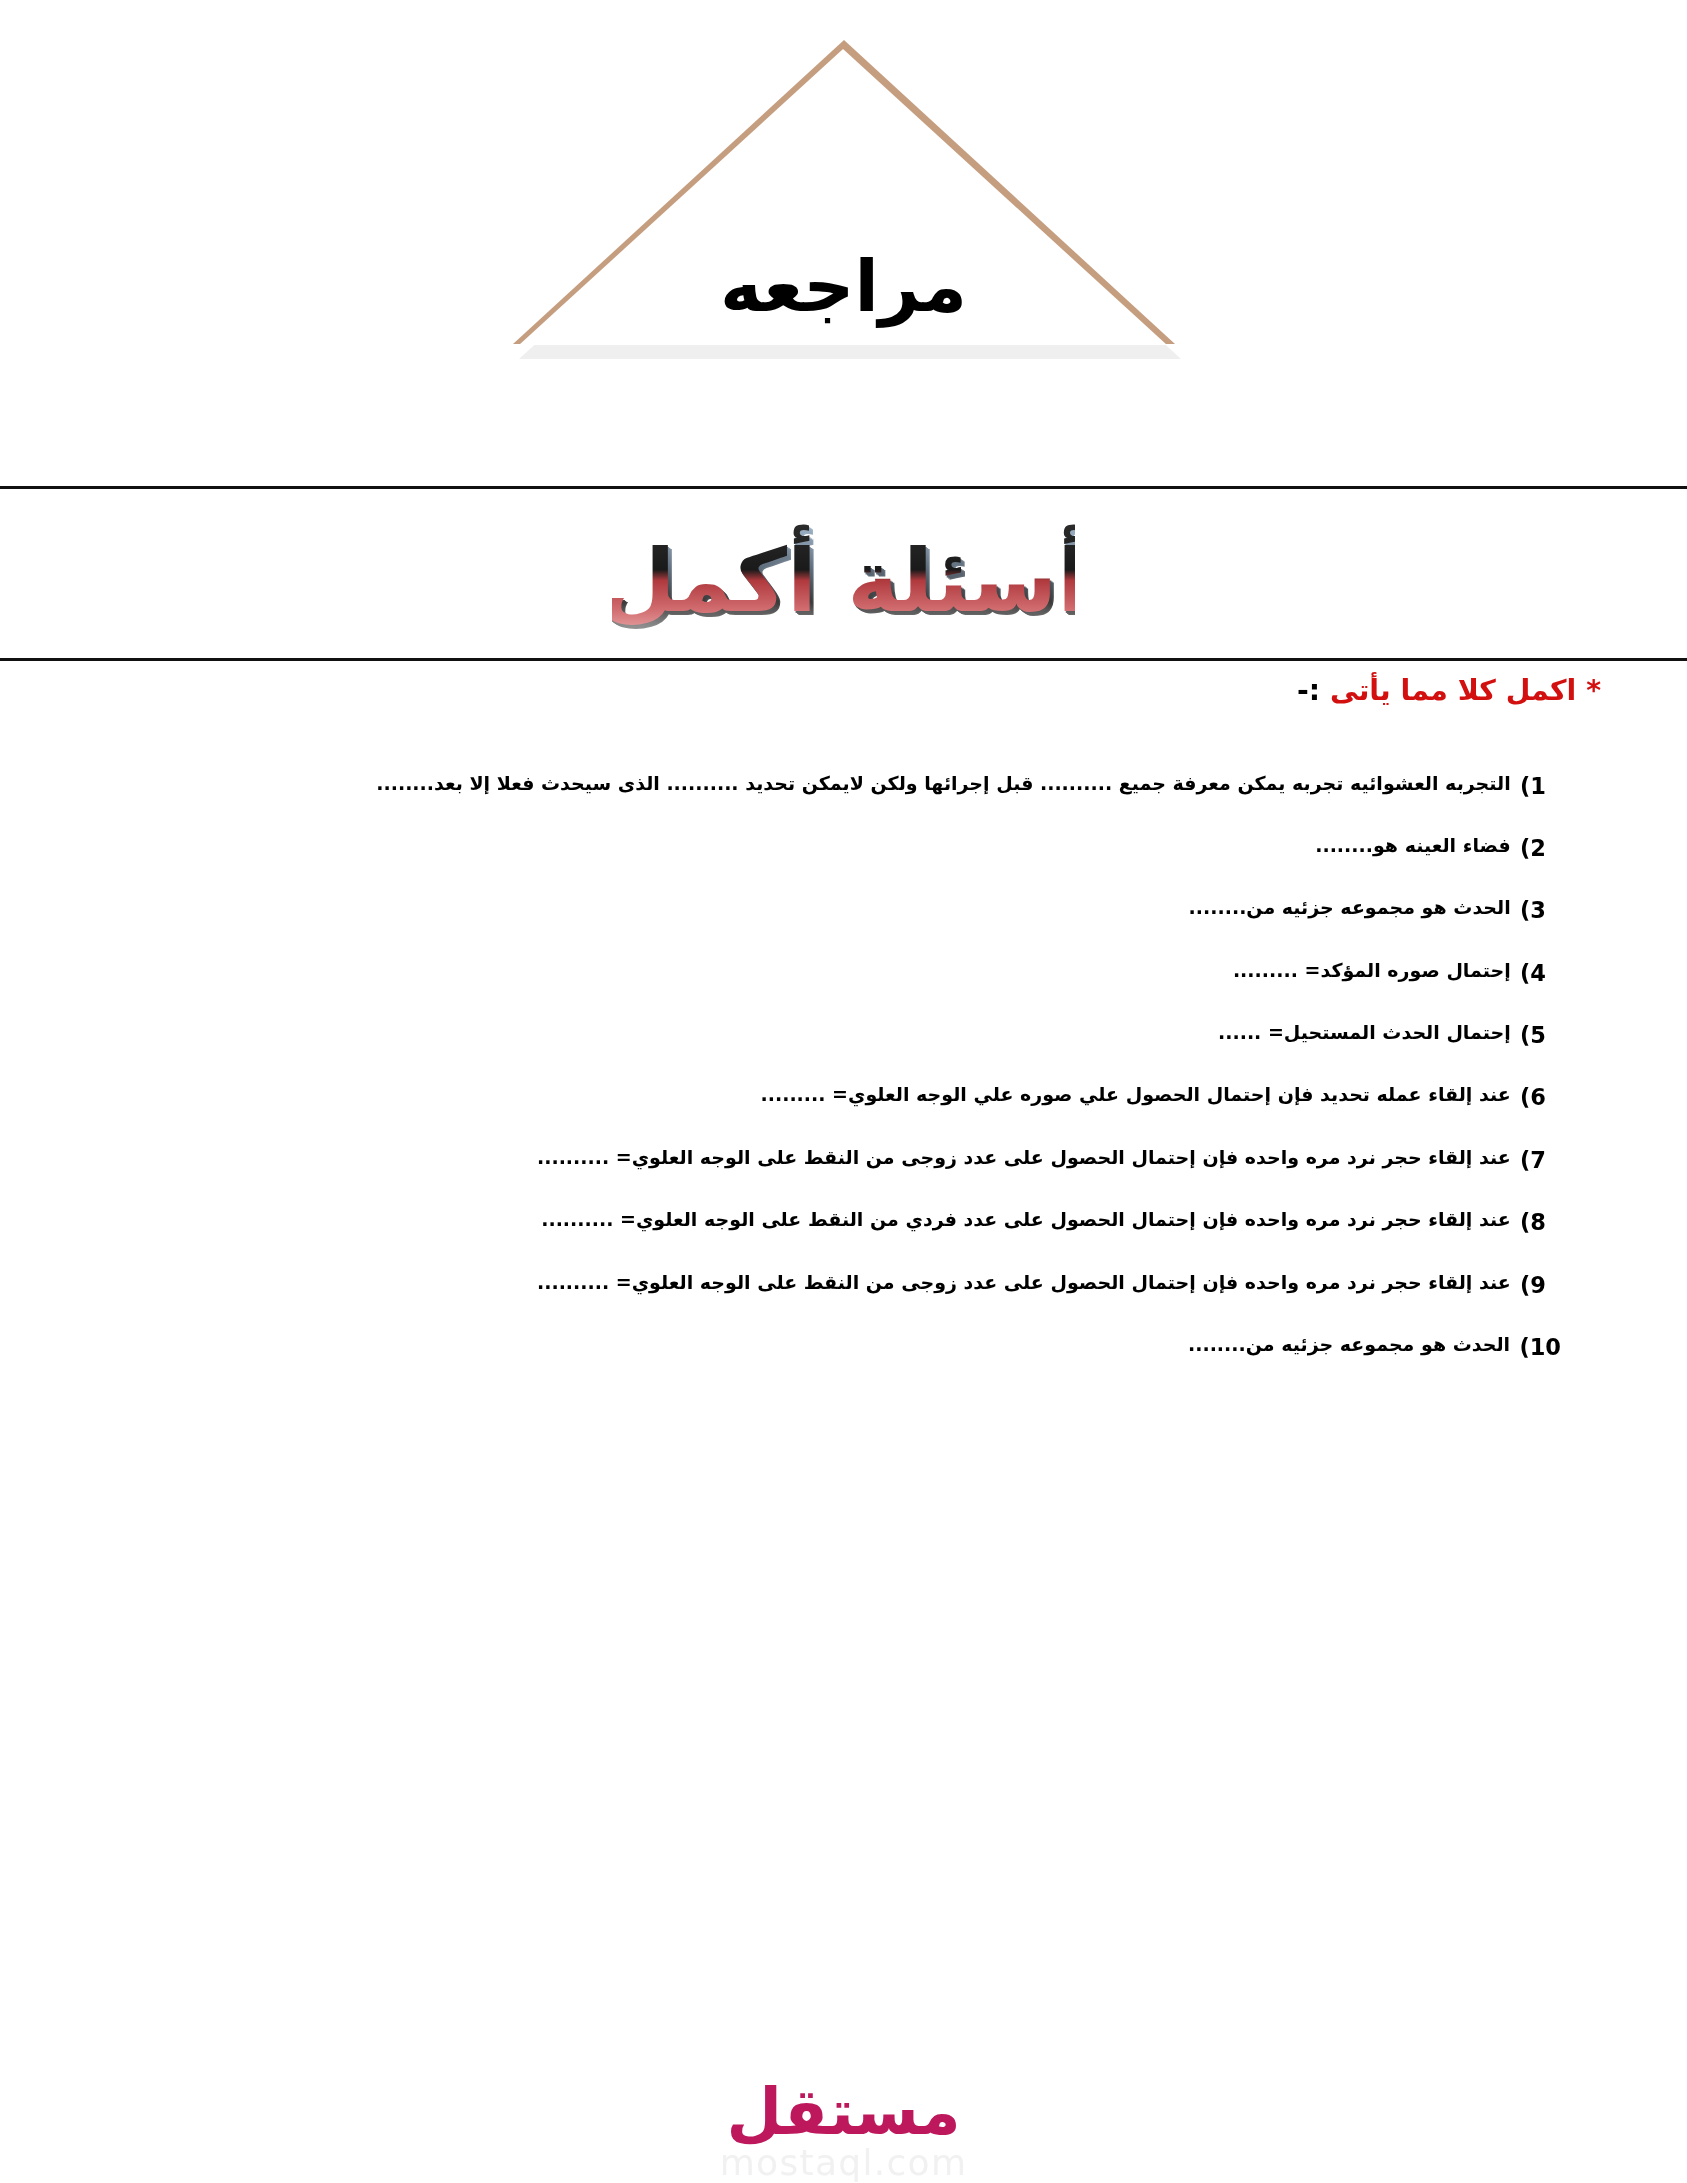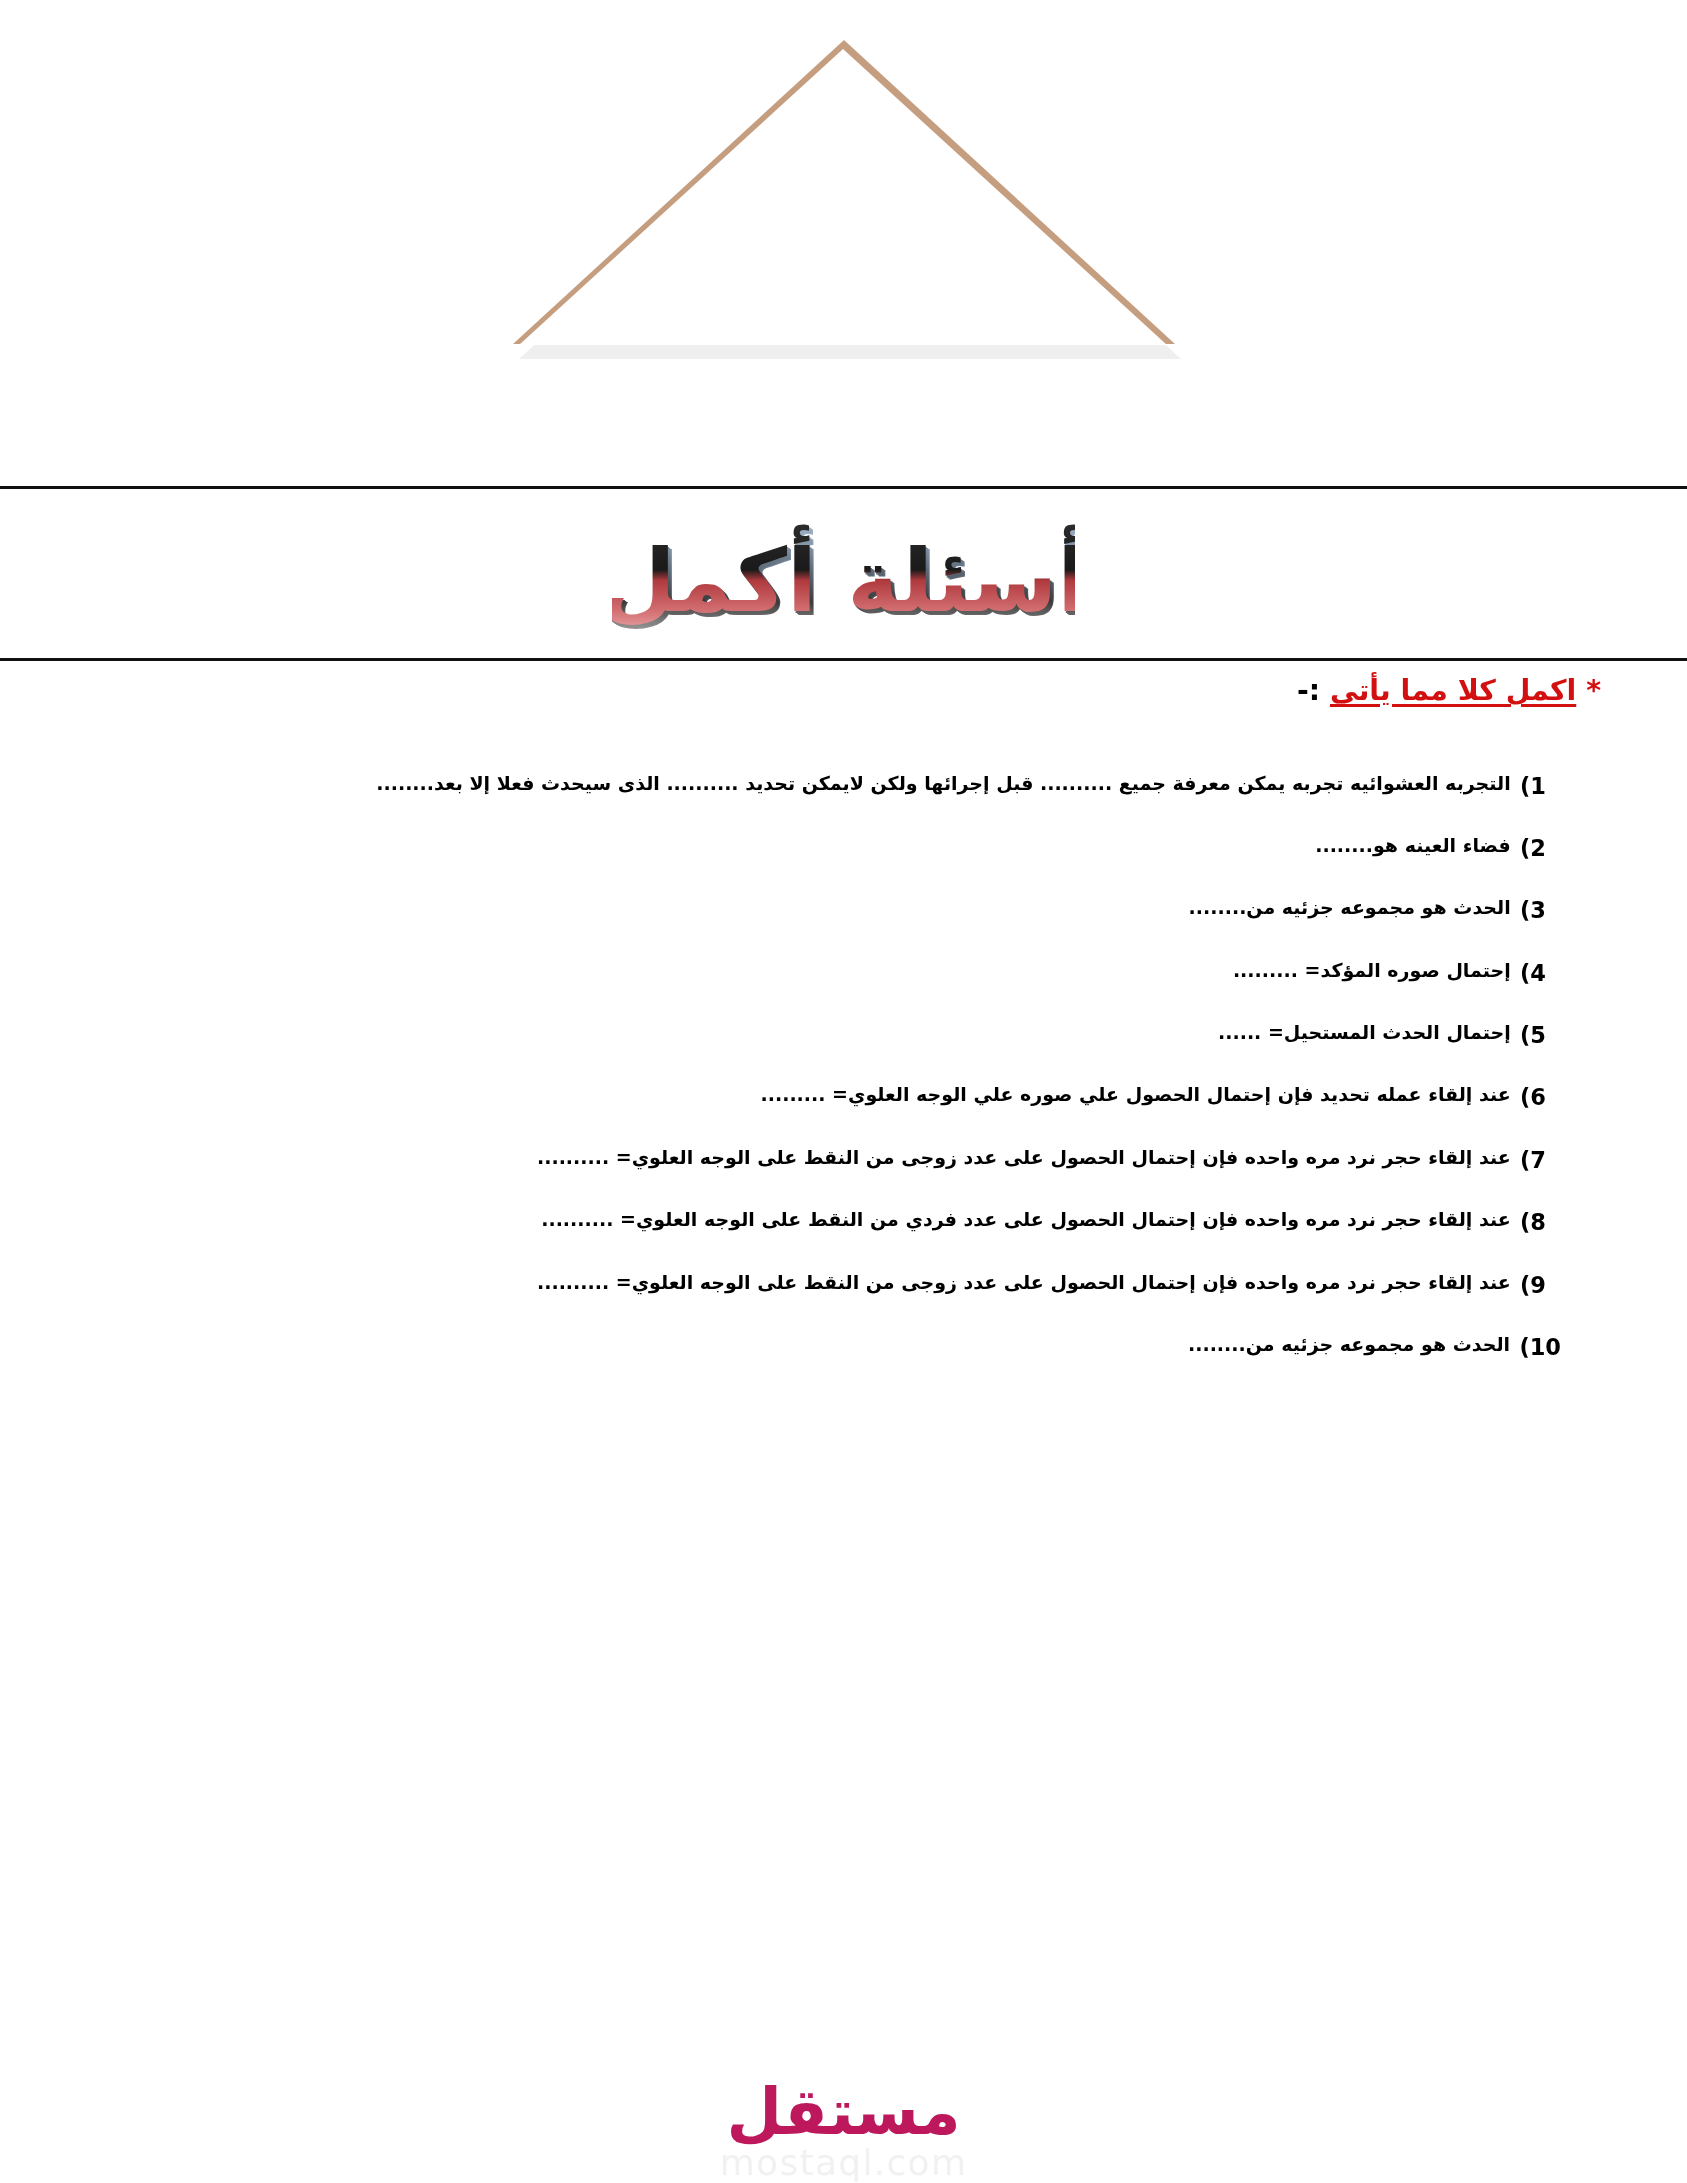--- a/index.html
+++ b/index.html
@@ -113,21 +113,21 @@
     top: 674px;
     right: 86px;
     direction: rtl;
     font-size: 28.4px;
     font-weight: bold;
     color: #d31010;
     white-space: nowrap;
     font-family: "DejaVu Sans", "Liberation Sans", sans-serif;
   }
   .section-heading .star   { color: #d31010; }
-  .section-heading .uline  { text-decoration: underline; text-decoration-thickness: 2.6px; text-underline-offset: 4px; }
+  .section-heading .uline  { text-decoration-thickness: 2.6px; text-underline-offset: 4px; }
   .section-heading .tail   { color: #000000; }
 
   
   .q-list {
     position: absolute;
     top: 760px;
     right: 86px;
     left: 86px;
     direction: rtl;
   }
@@ -224,20 +224,21 @@
 </head>
 <body>
 
 <div class="page">
 
   <div class="triangle-banner">
     <div class="tri-wrap">
       <div class="tri-shadow"></div>
       <div class="tri-outer"></div>
       <div class="tri-inner"></div>
+      <div class="tri-label">مراجعه</div>
     </div>
   </div>
 
   <div class="hrule hrule-top"></div>
 
   <div class="wordart-band">
     <svg class="wordart-svg" width="463" height="152" viewBox="0 0 700 230">
       <defs>
         <linearGradient id="wa-face" x1="0" y1="0" x2="0" y2="1">
           <stop offset="0%" stop-color="#2b2b2b"></stop>

